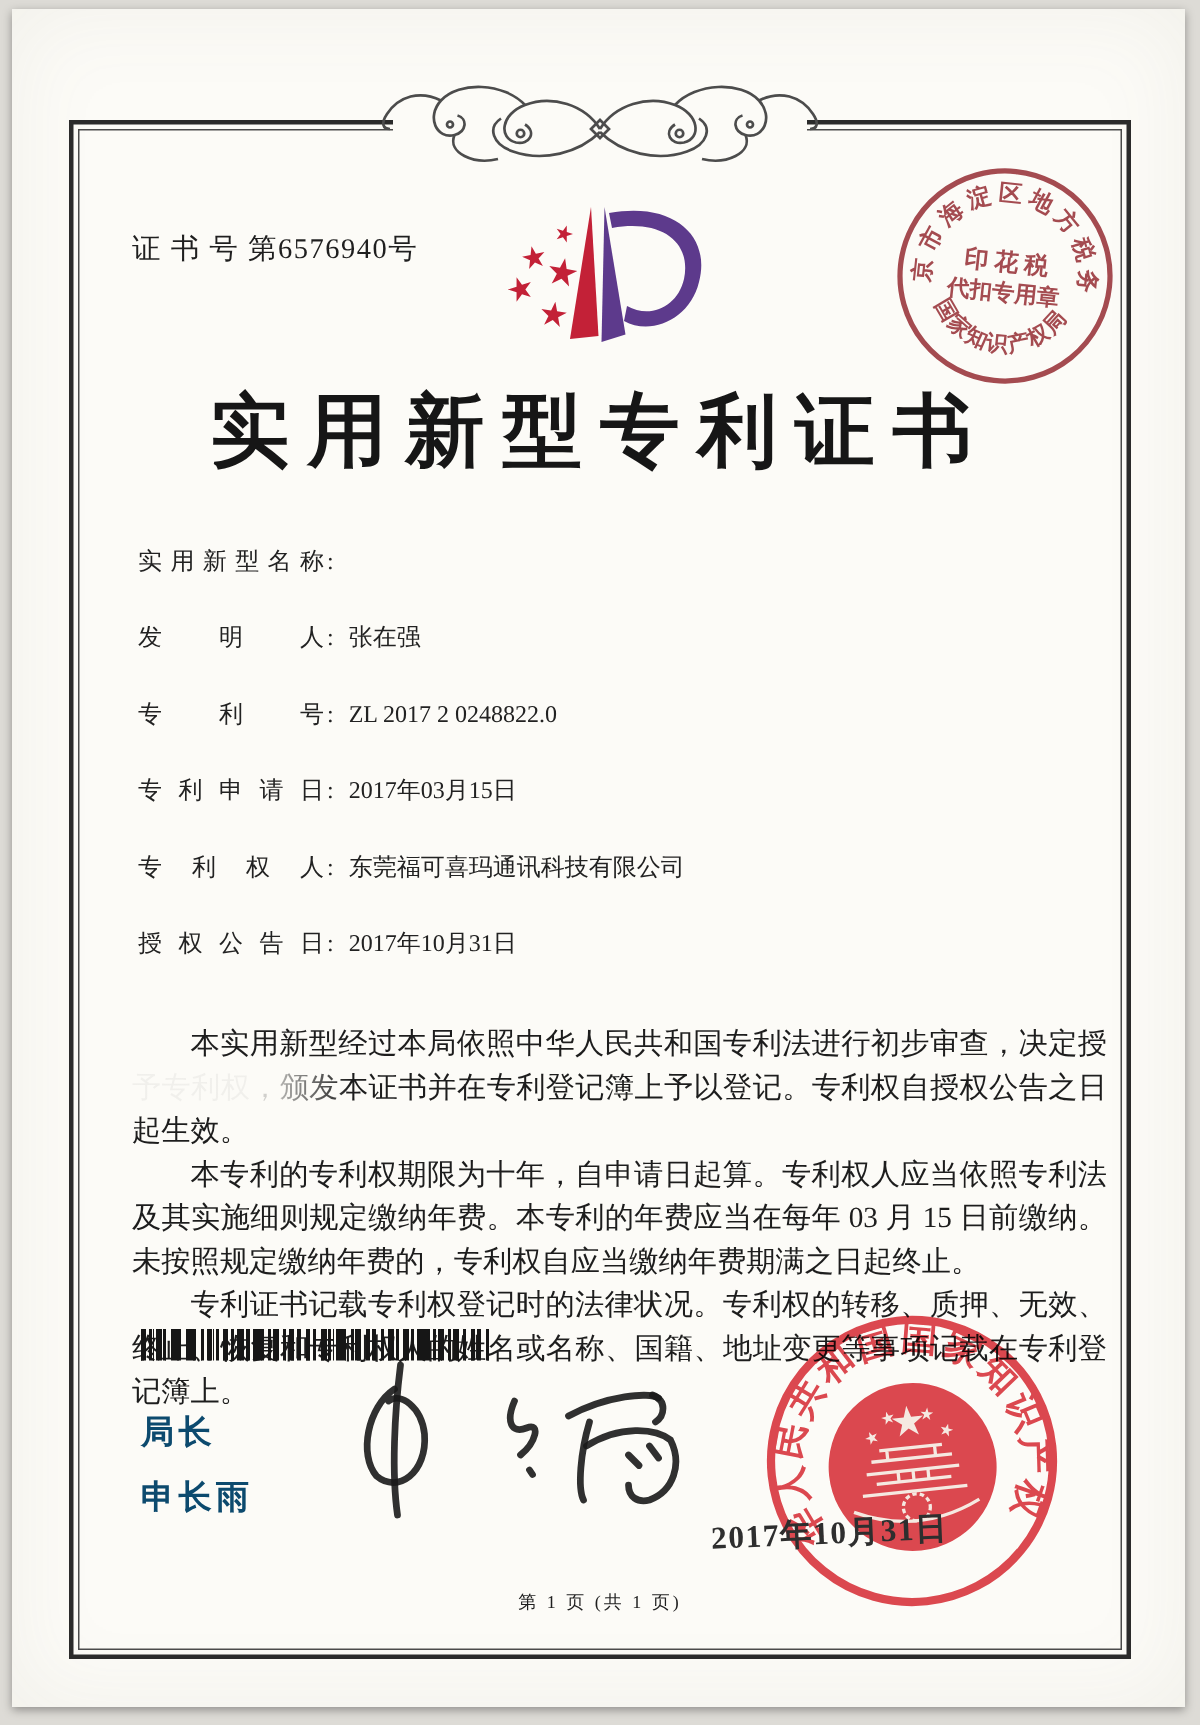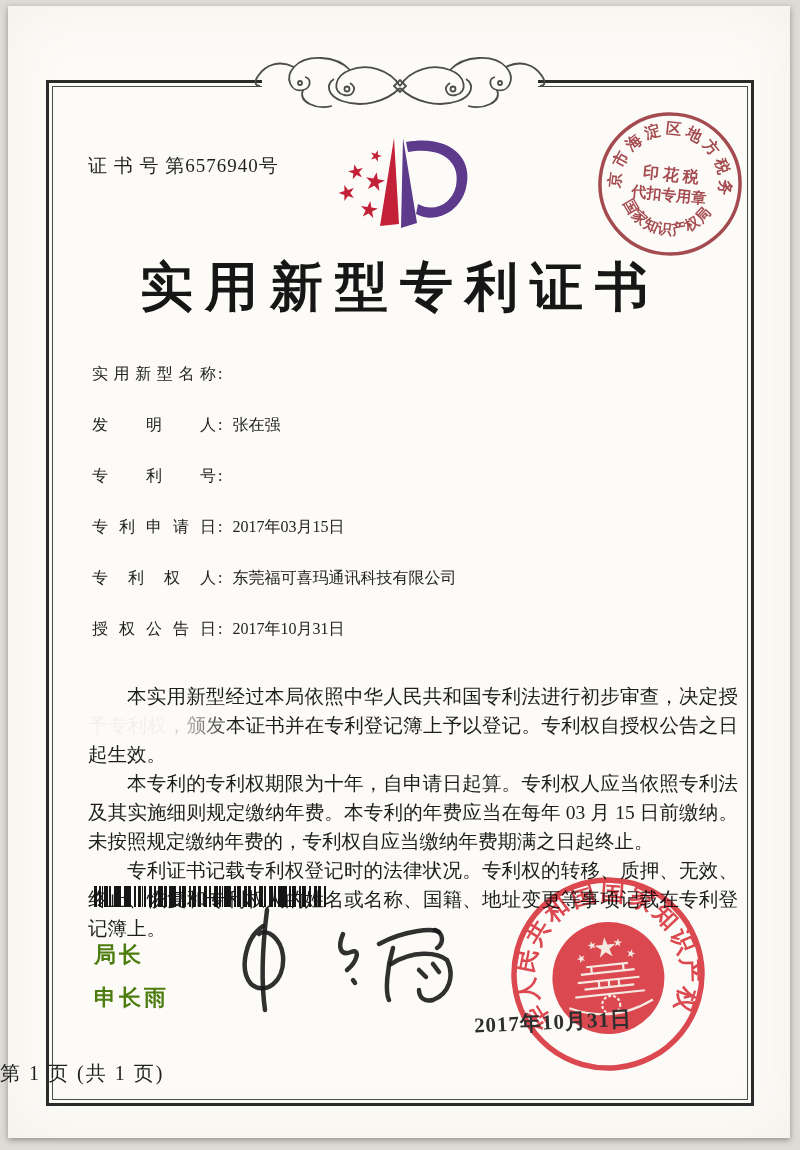--- a/index.html
+++ b/index.html
@@ -31,33 +31,33 @@
          text-align:justify;color:#1d1d1d;}
   .paras p{margin:0;text-indent:2em;}
   .fade-patch{left:84px;top:712px;width:150px;height:26px;
       background:linear-gradient(90deg,rgba(252,251,247,.95) 55%,rgba(252,251,247,0));}
   .barcode{left:94px;top:886px;width:232px;height:21px;
       background:
        repeating-linear-gradient(90deg,#161616 0 2px,transparent 2px 5px),
        repeating-linear-gradient(90deg,#161616 0 1px,transparent 1px 8px),
        repeating-linear-gradient(90deg,#161616 0 3px,transparent 3px 11px);}
   .director{left:94px;top:940px;font-family:Liberation Serif, serif;
-      font-weight:bold;font-size:22px;letter-spacing:3px;color:#4d7c0f;}
+      font-weight:bold;font-size:22px;letter-spacing:3px;color:#0c4a6e;}
   .director div{margin-bottom:13px;}
   .signature{left:205px;top:898px;}
   .sig-stroke{fill:none;stroke:#191919;stroke-width:4.5px;stroke-linecap:round;opacity:.9;}
   .seal{left:502px;top:868px;opacity:.93;mix-blend-mode:multiply;transform:rotate(-6deg);}
   .seal-ring{fill:none;stroke:var(--seal-red);stroke-width:5.5px;}
   .seal-txt{fill:var(--seal-red);font-weight:bold;font-family:"Liberation Serif",serif;}
   .seal-core{fill:var(--seal-red);}
   .seal-white{fill:#f8ece8;}
   .seal-wline{stroke:#f8ece8;stroke-width:2.2px;fill:none;}
   .seal-date{left:474px;top:1008px;font-size:21px;font-weight:bold;color:#2e2e2e;
       letter-spacing:1px;transform:rotate(-2.5deg);z-index:5;}
-  .footer{left:0;top:1060px;width:800px;text-align:left;font-size:20px;
+  .footer{left:0;top:1060px;width:800px;text-align:center;font-size:12px;
       letter-spacing:2px;color:#1f1f1f;}
   .flourish{left:240px;top:50px;}
   .fl-stroke{fill:none;stroke:#4c4c4c;stroke-width:1.8px;}
   .logo-red{fill:var(--logo-red);}
   .logo-purple{fill:var(--logo-purple);}
 </style>
 </head>
 <body>
 
 <div class="stage">
@@ -138,20 +138,21 @@
         <span class="fcolon">:</span>
     </div>
     <div class="frow">
       <span class="flabel">发明人</span>
         <span class="fcolon">:</span>
         <span>张在强</span>
     </div>
     <div class="frow">
       <span class="flabel">专利号</span>
         <span class="fcolon">:</span>
+        <span>ZL 2017 2 0248822.0</span>
     </div>
     <div class="frow">
       <span class="flabel">专利申请日</span>
         <span class="fcolon">:</span>
         <span>2017年03月15日</span>
     </div>
     <div class="frow">
       <span class="flabel">专利权人</span>
         <span class="fcolon">:</span>
         <span>东莞福可喜玛通讯科技有限公司</span>

